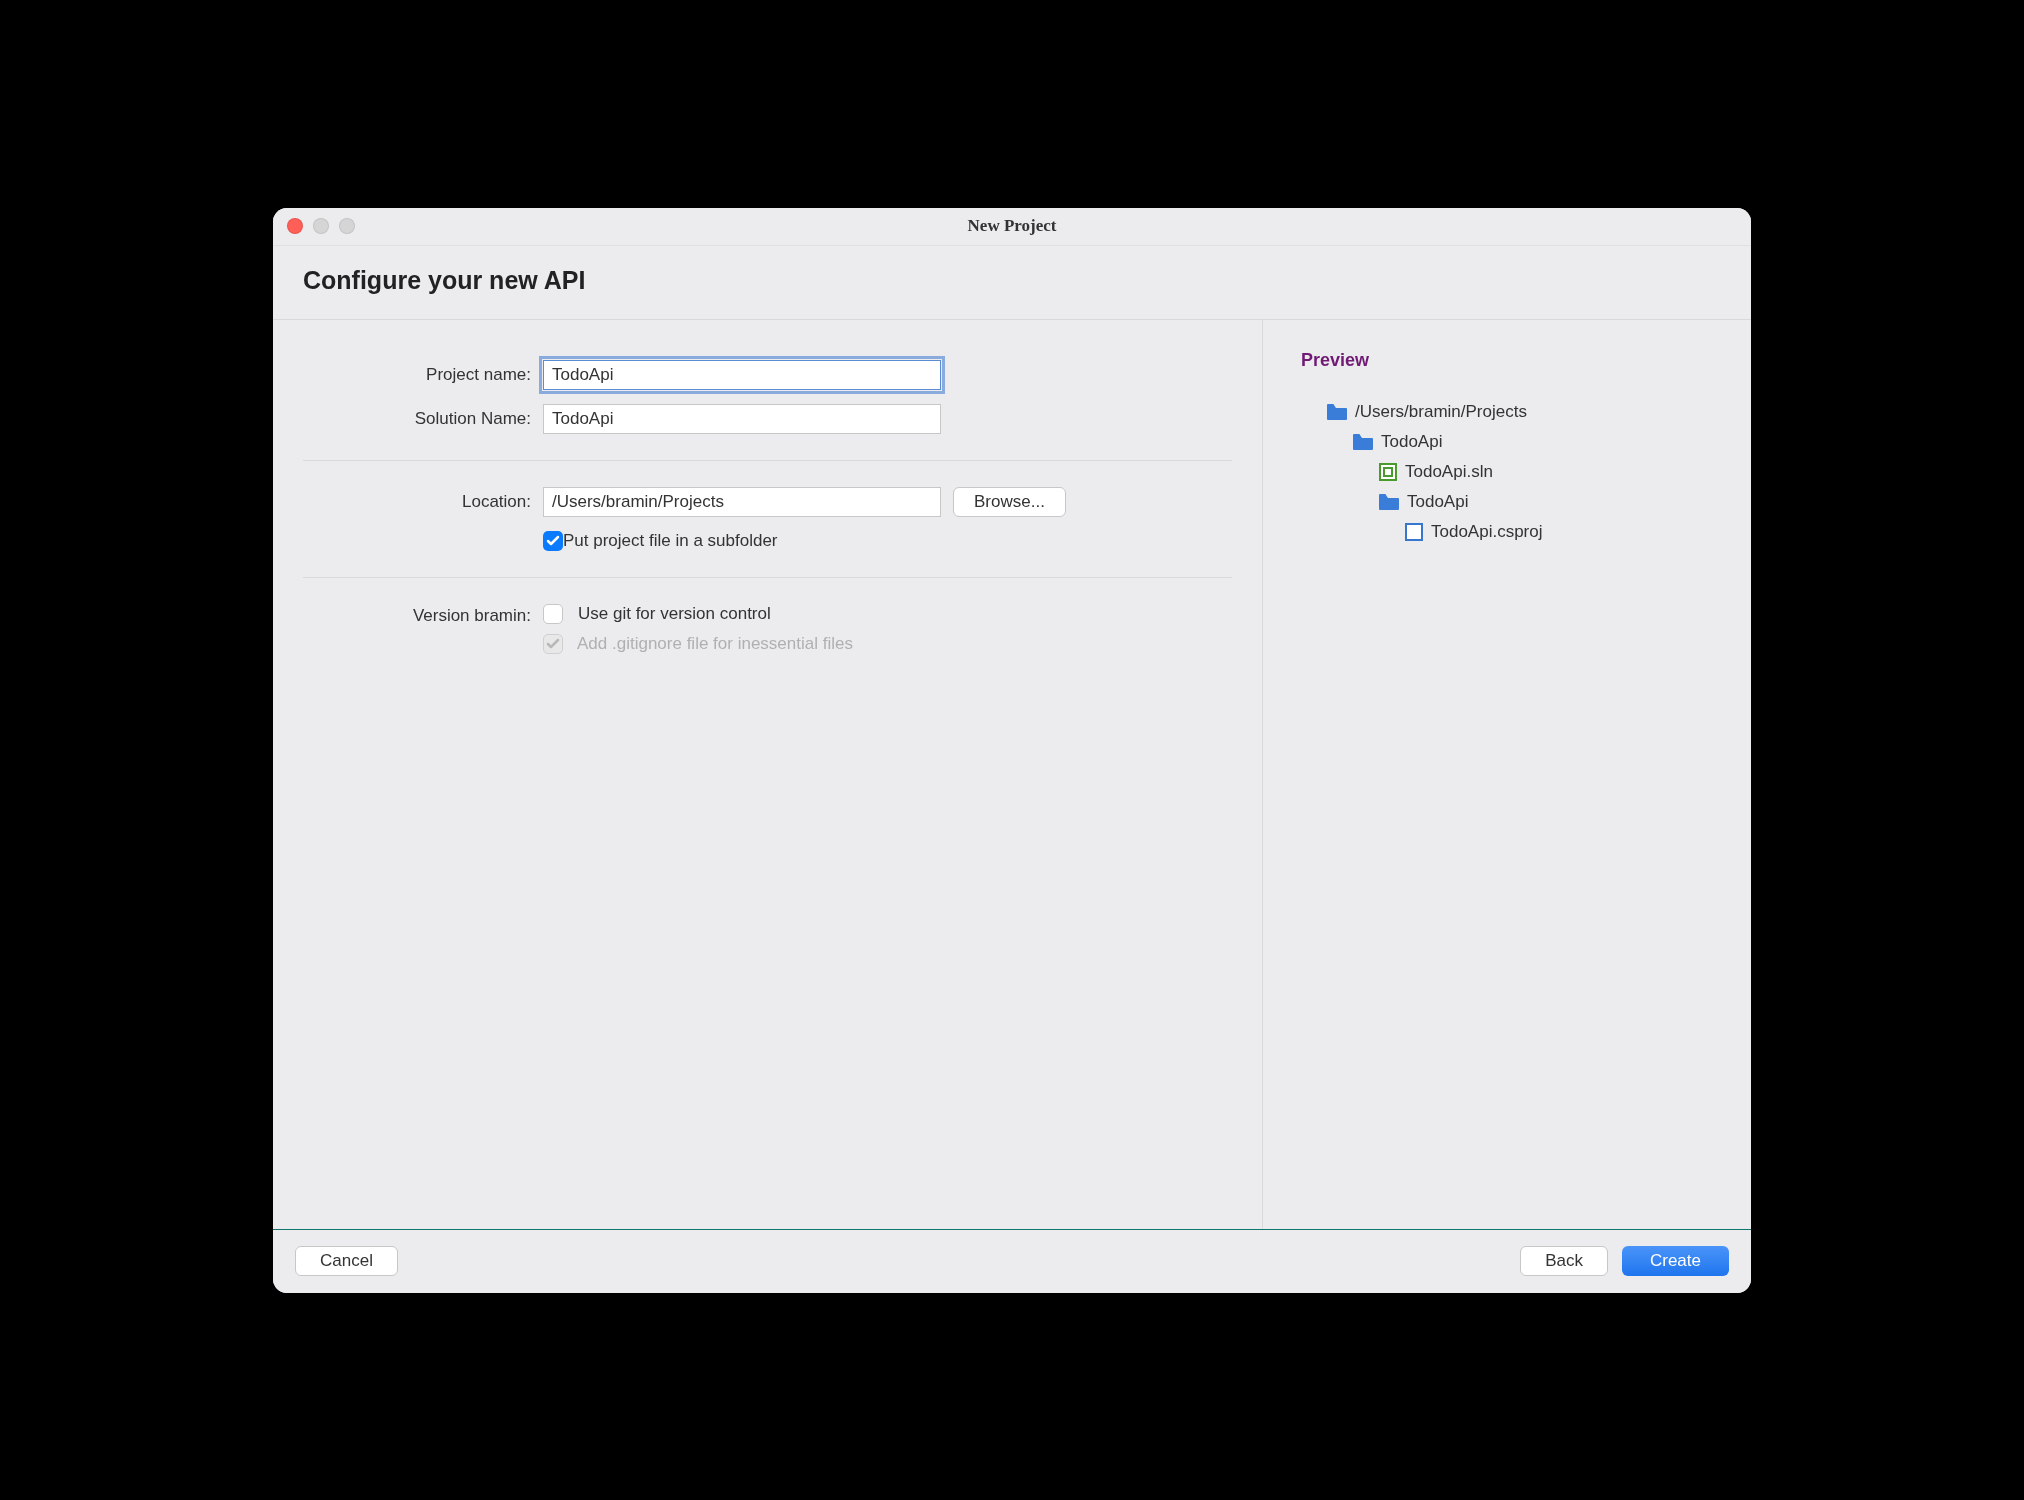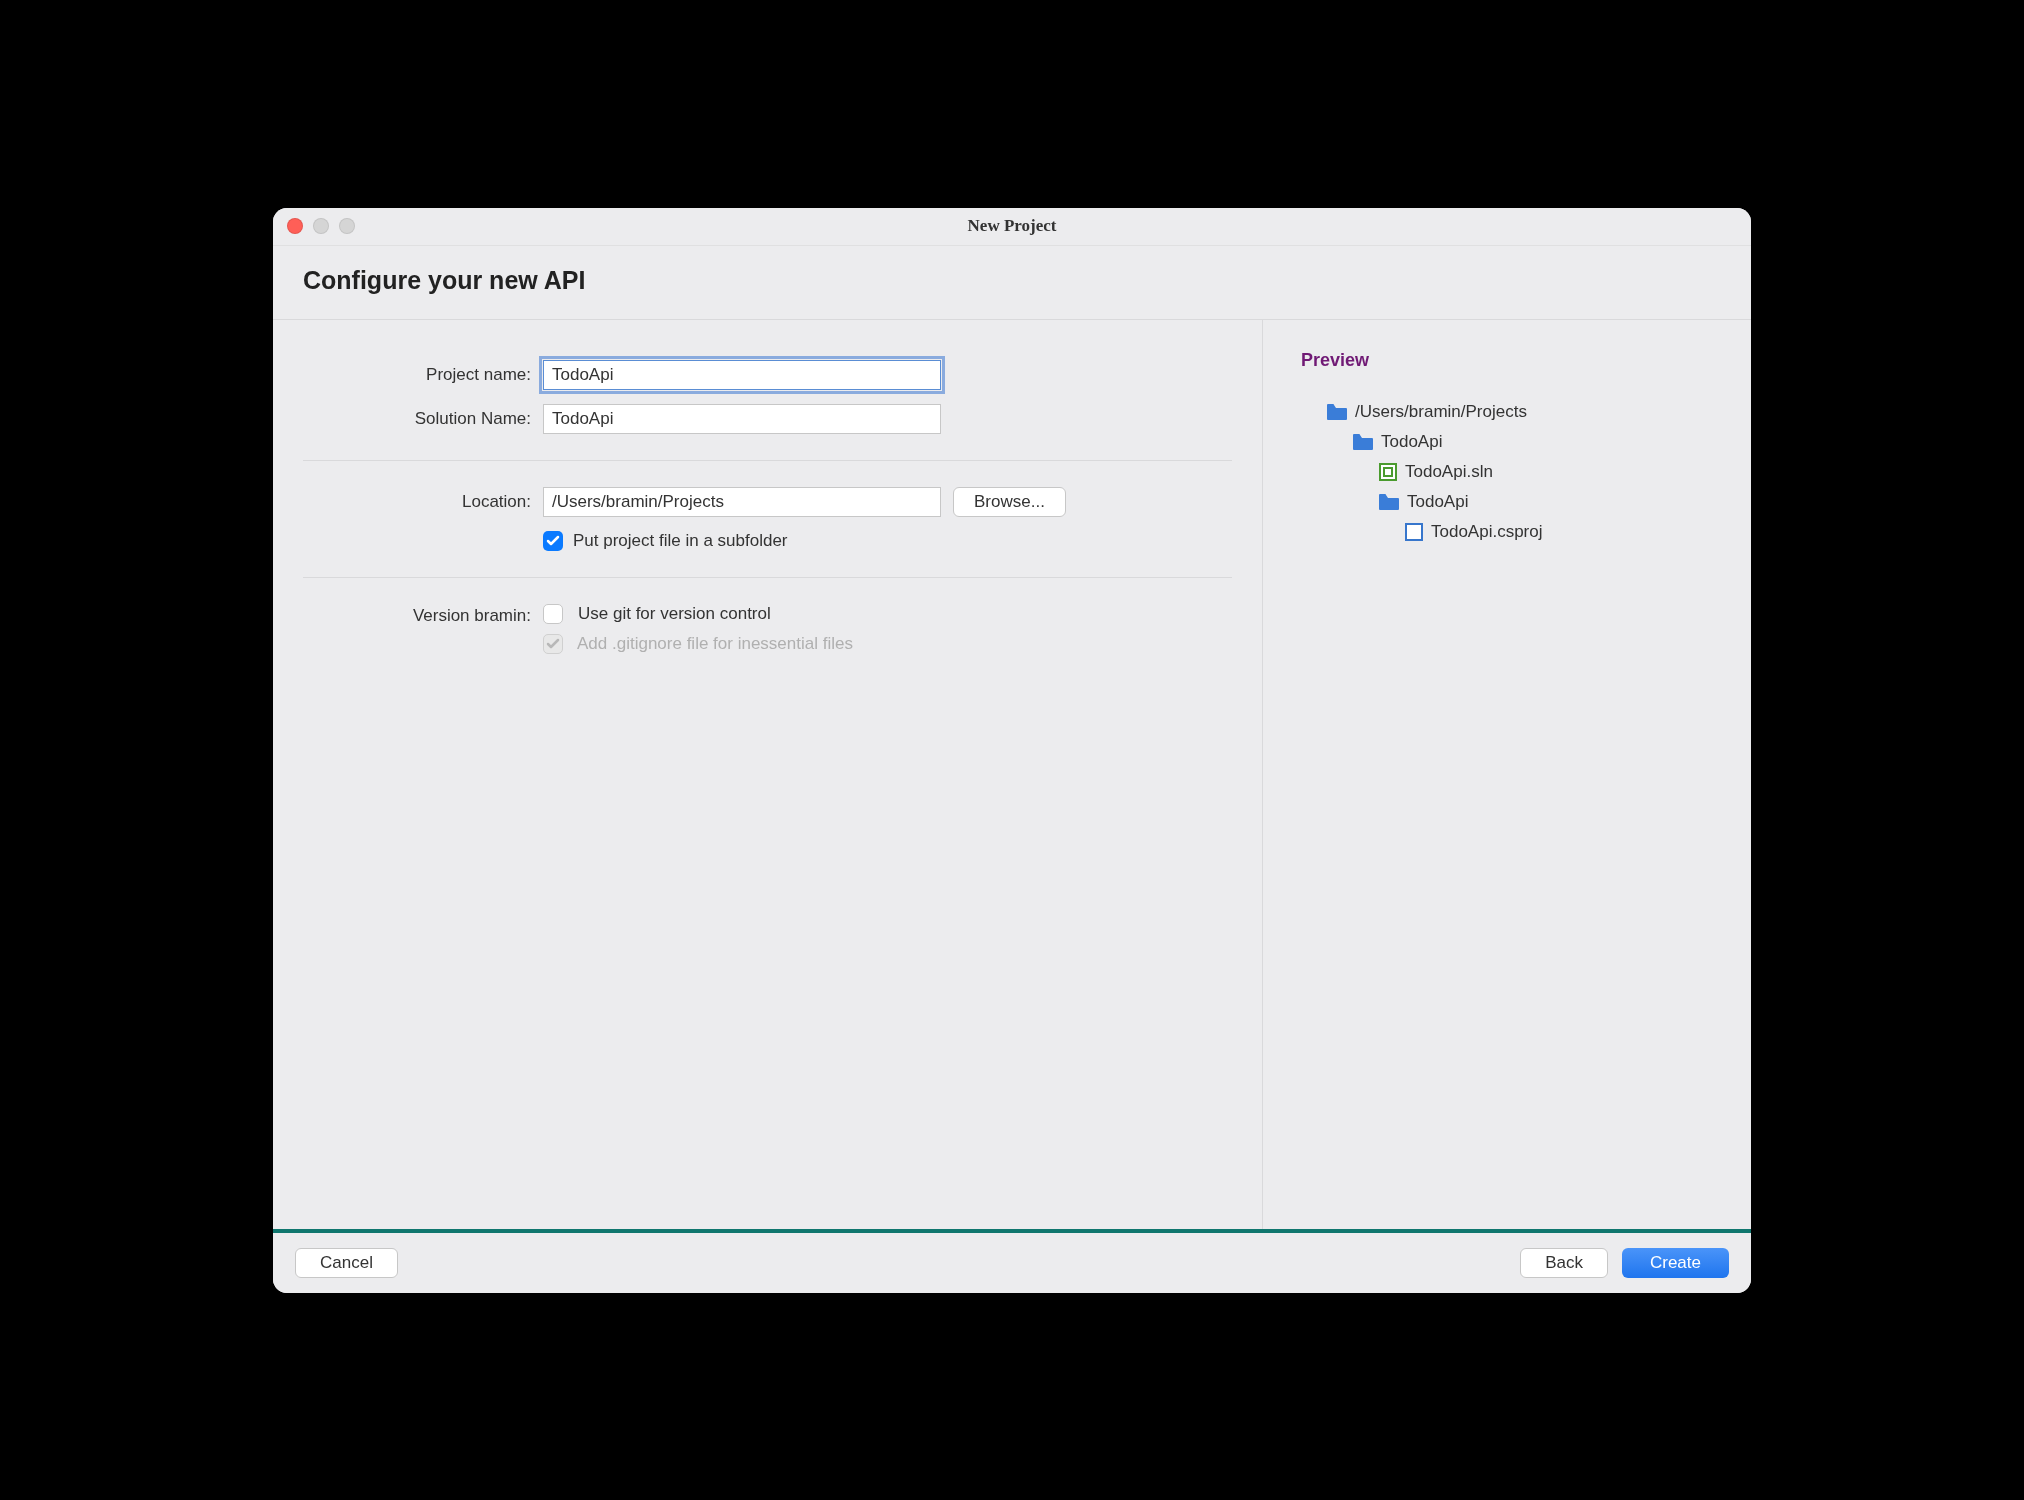--- a/index.html
+++ b/index.html
@@ -130,21 +130,20 @@
       border-radius: 6px;
       font-size: 17px;
       color: #333;
       cursor: pointer;
       font-family: inherit;
     }
     
     .checkbox-row {
       display: flex;
       align-items: center;
-      gap: 10px;
       margin-left: 240px;
       margin-top: 2px;
     }
     
     .checkbox {
       width: 20px;
       height: 20px;
       border-radius: 5px;
       display: flex;
       align-items: center;
@@ -242,21 +241,21 @@
       width: 18px;
       height: 18px;
       border: 2.5px solid #3776cc;
       background: #fff;
       flex-shrink: 0;
     }
     
     .footer {
       height: 64px;
       background: #ececee;
-      border-top: 4px solid #0f766e;
+      border-top: 1px solid #0f766e;
       display: flex;
       align-items: center;
       justify-content: space-between;
       padding: 0 22px;
     }
     
     .footer-right {
       display: flex;
       gap: 14px;
     }

